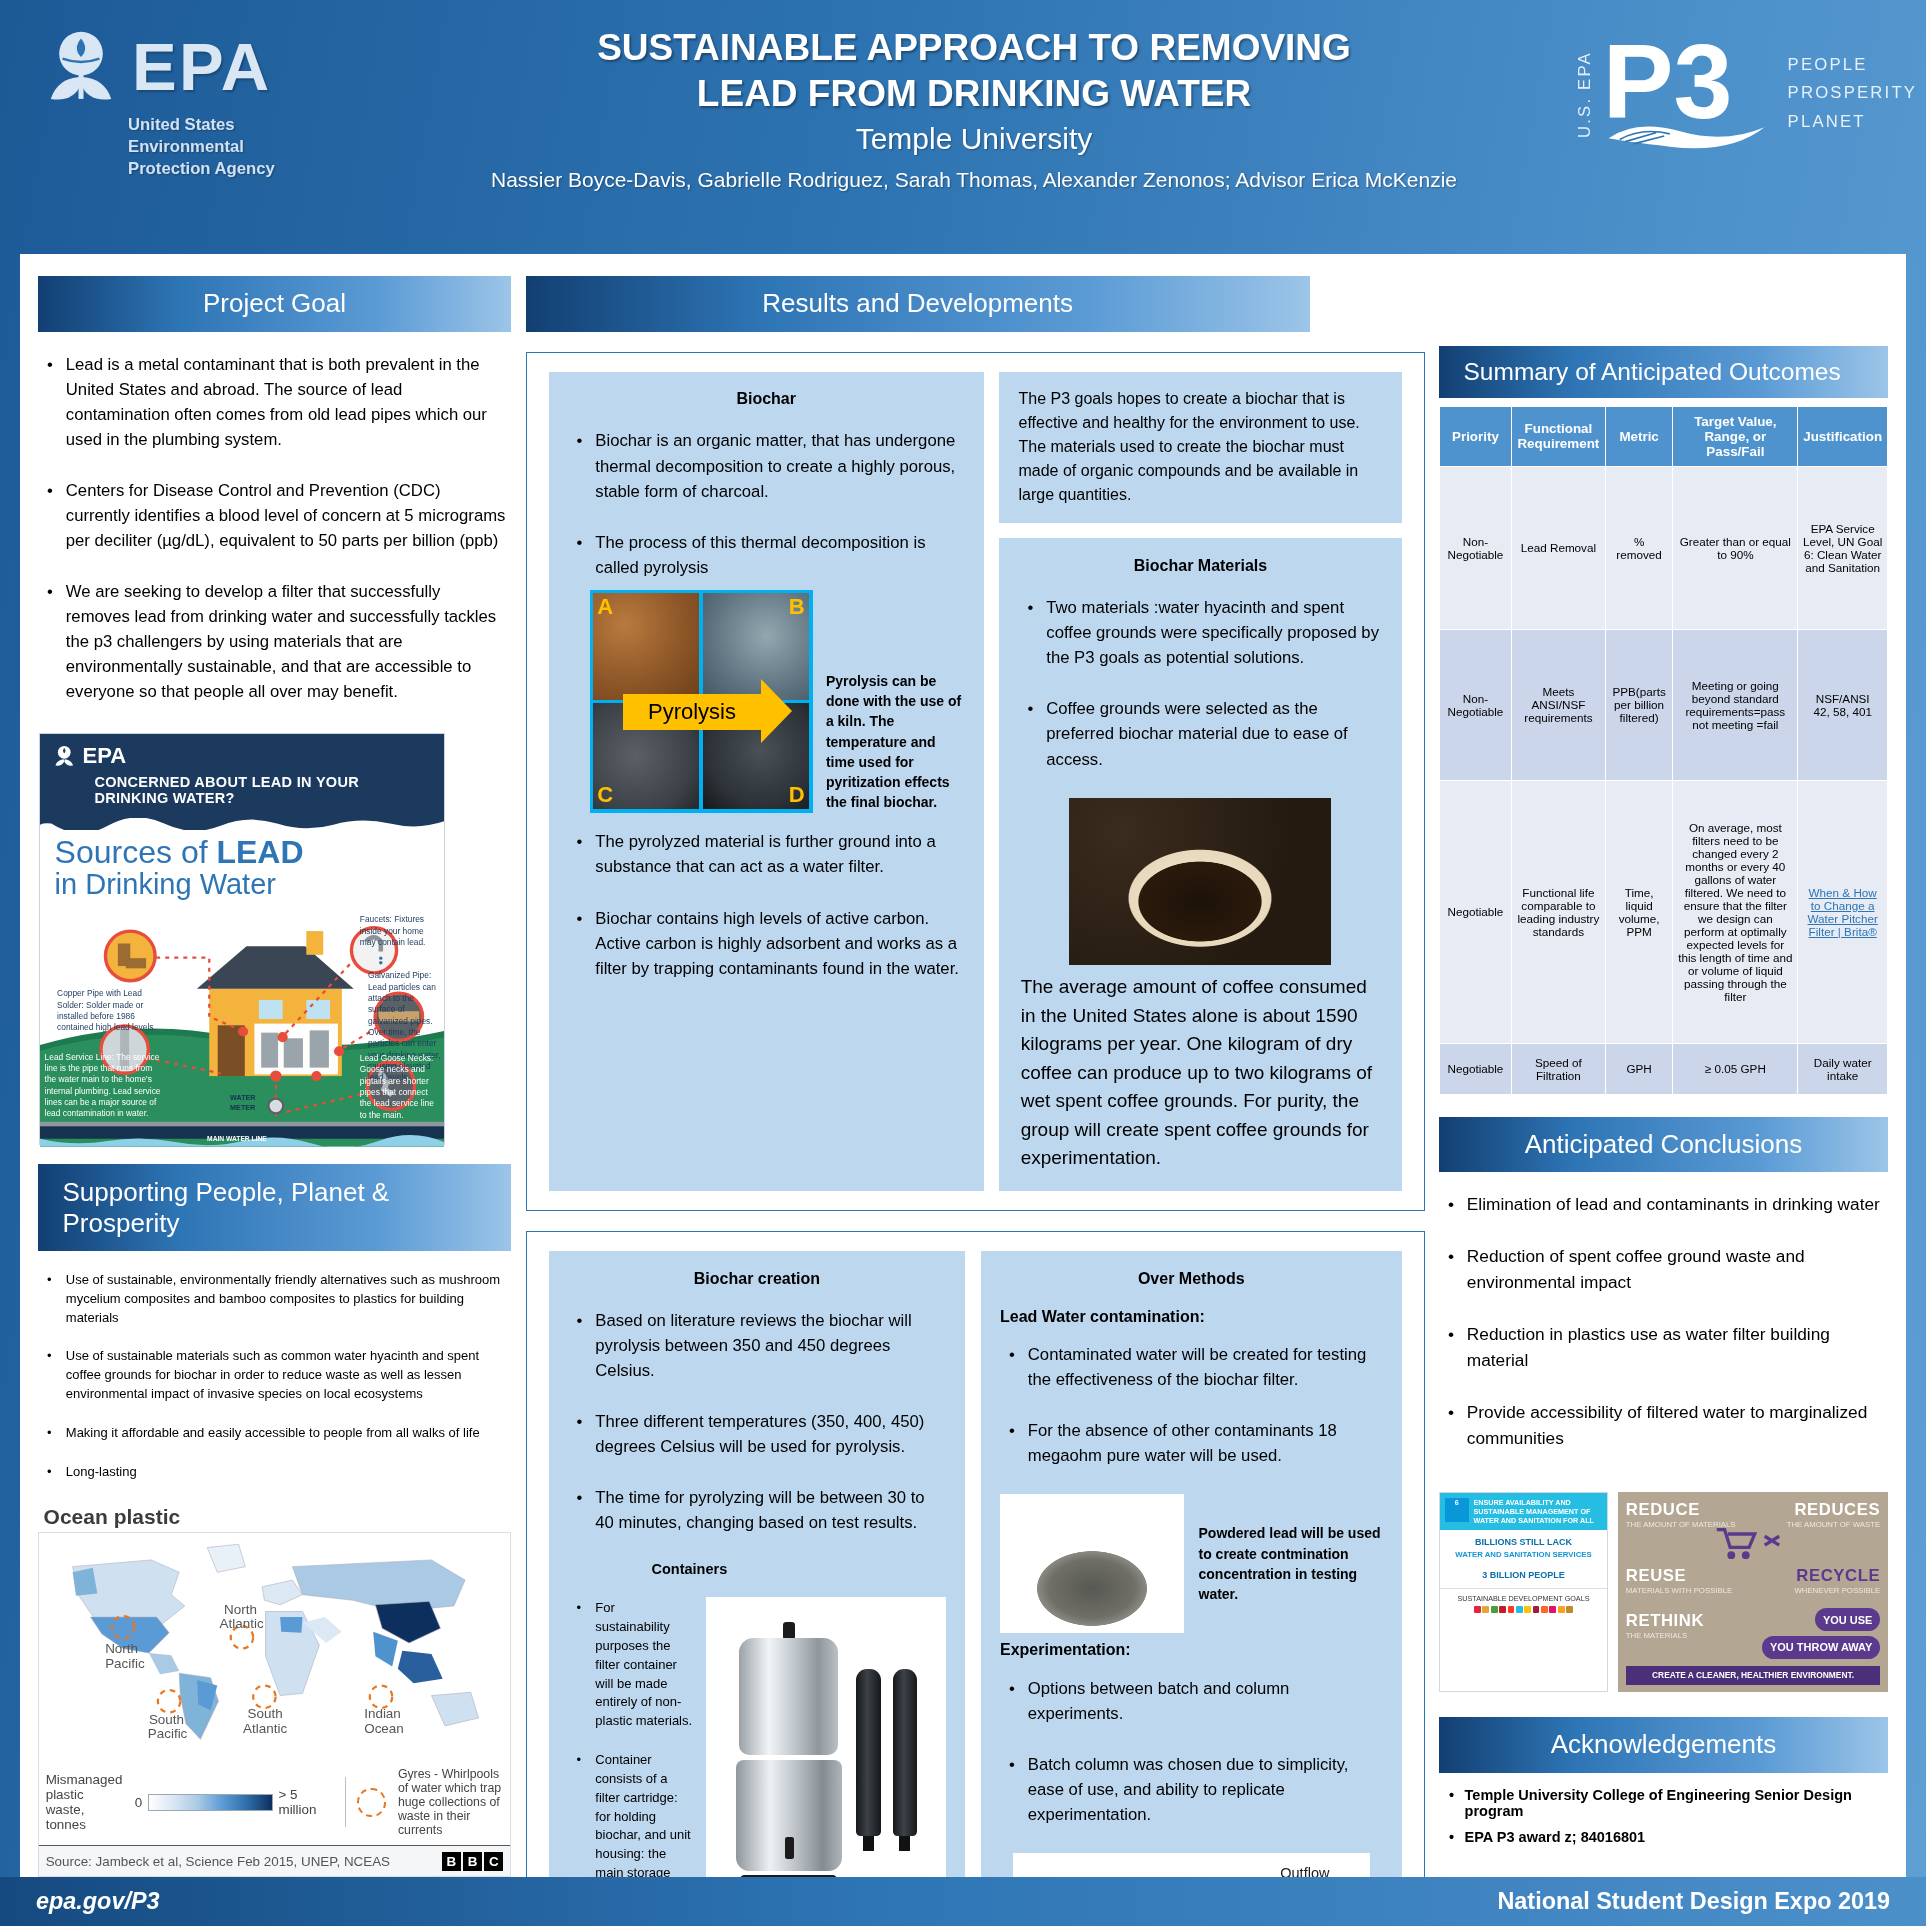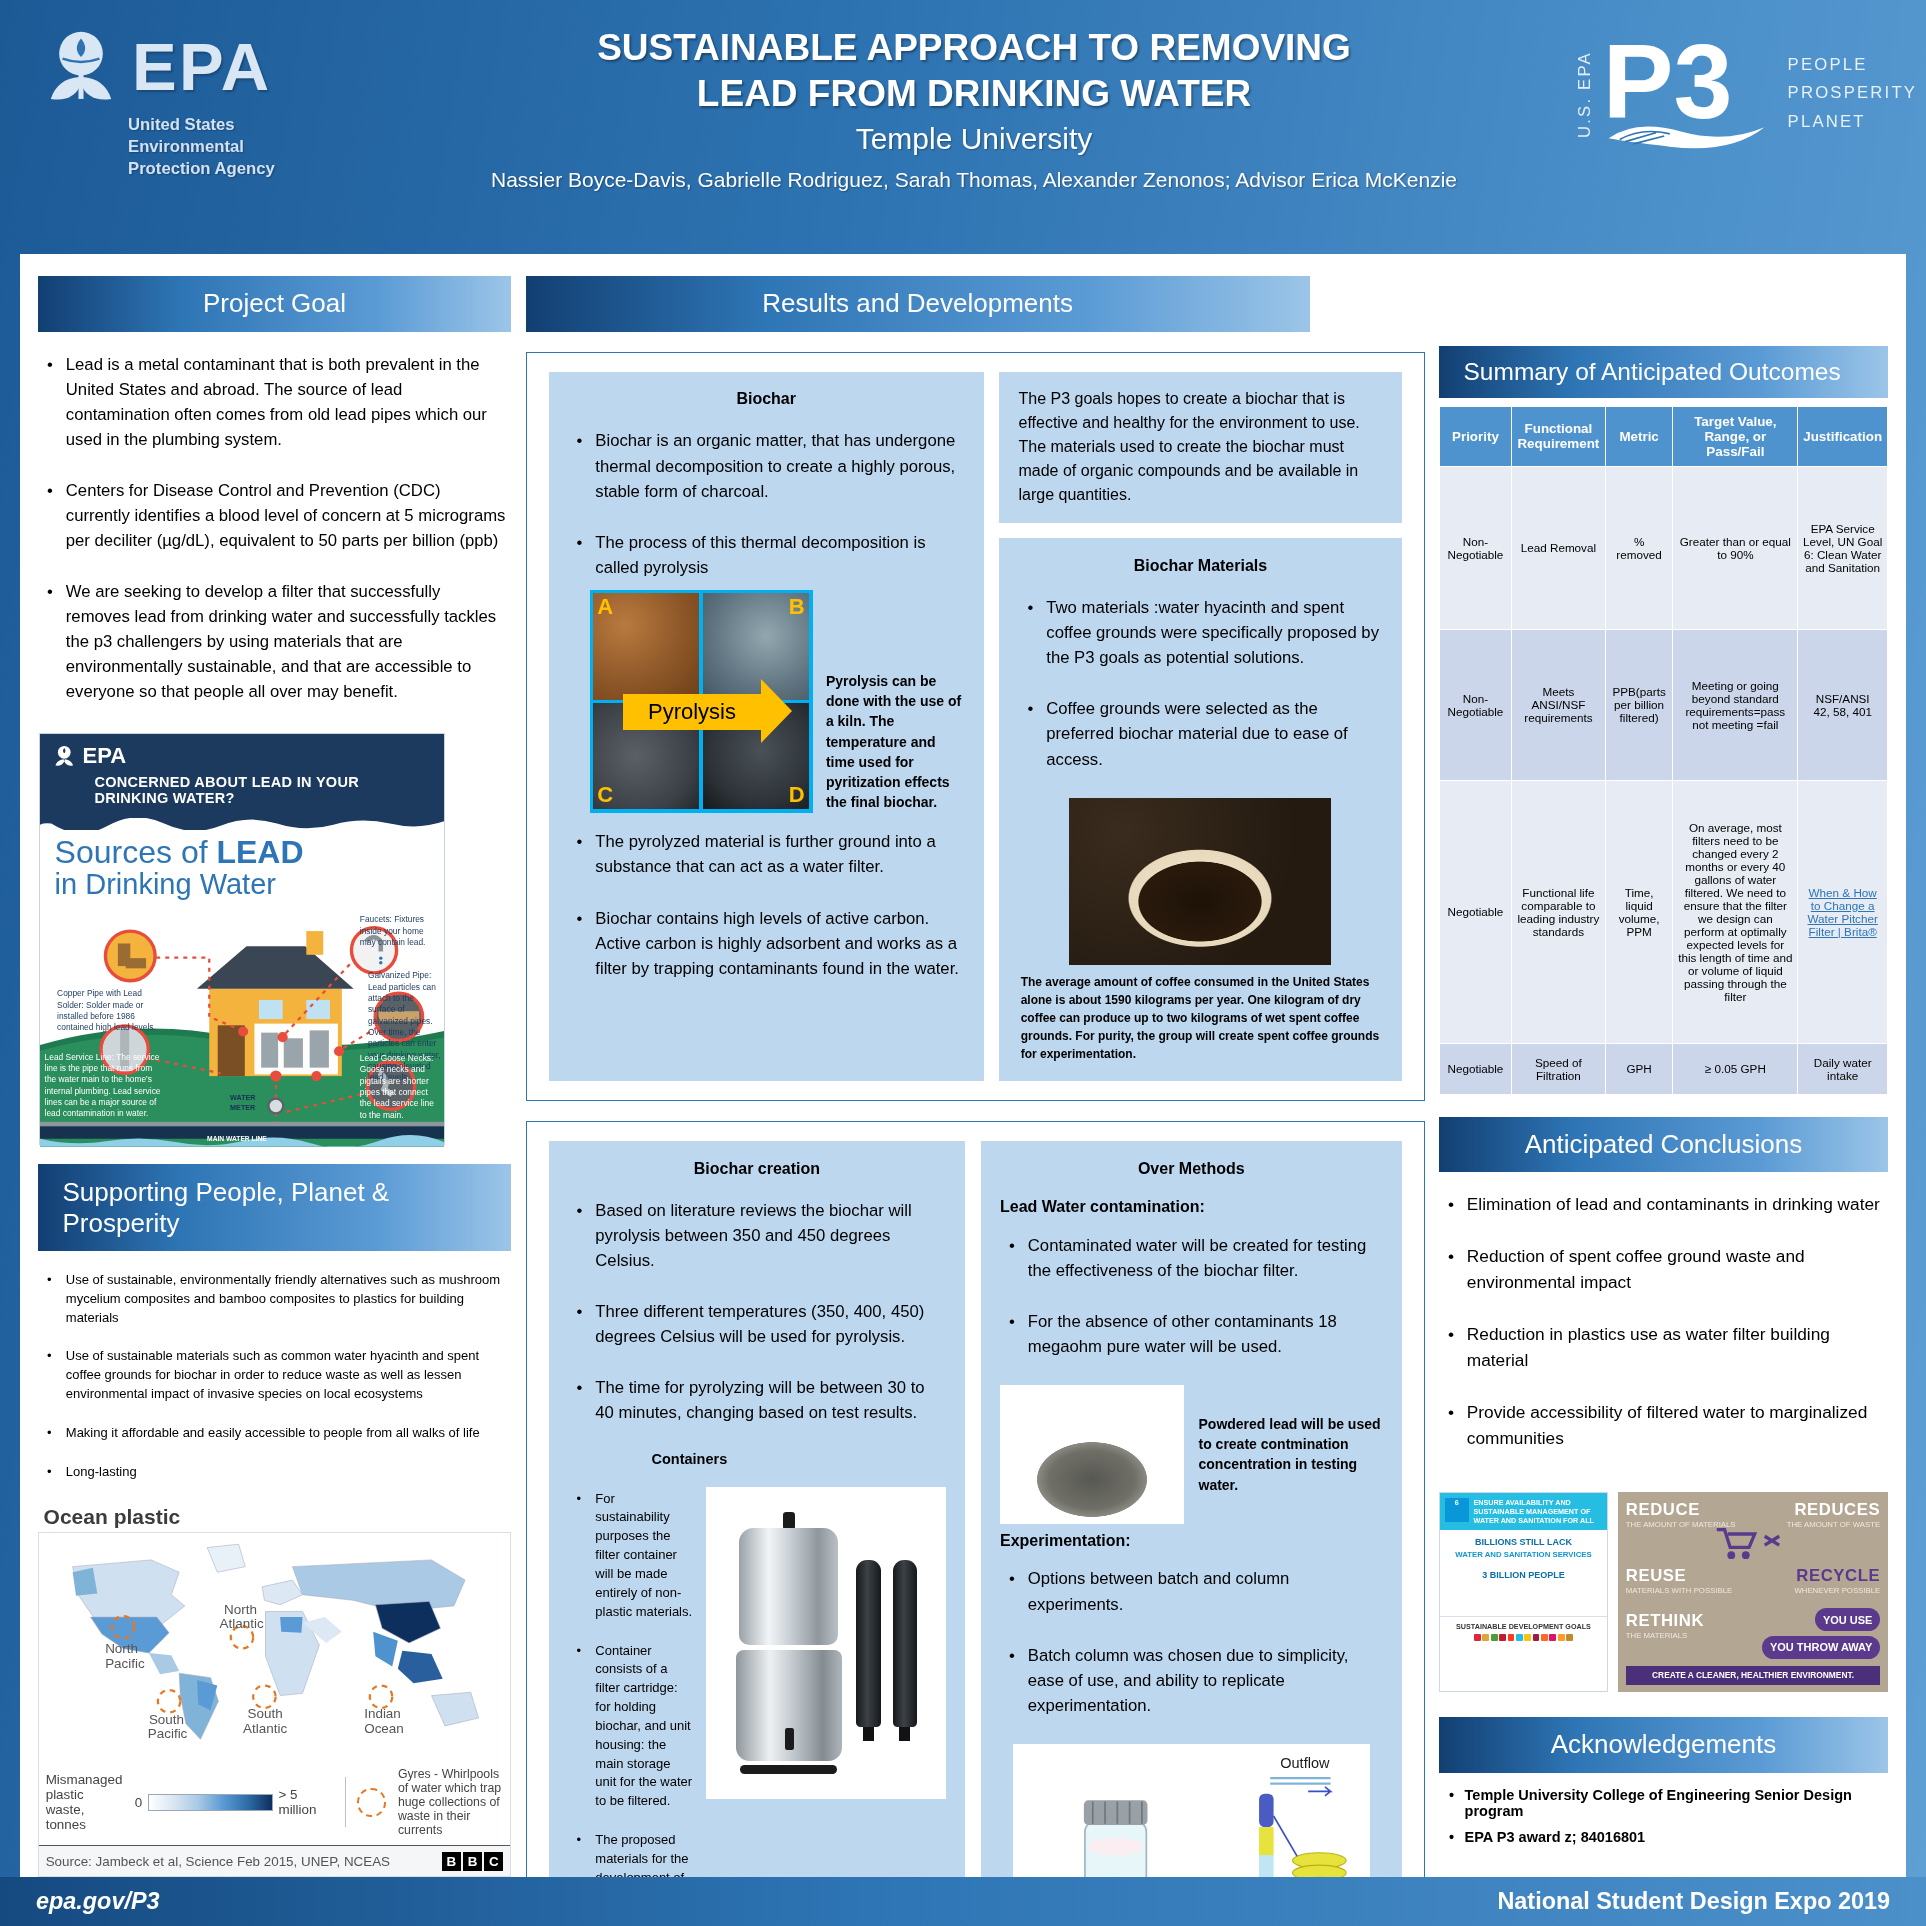--- a/index.html
+++ b/index.html
@@ -87,21 +87,21 @@
   .pq.qb{background:radial-gradient(circle at 60% 40%,#93a7b0,#5f7480 60%,#435562);}
   .pq.qc{background:radial-gradient(circle at 40% 50%,#5a6066,#3a4045 70%,#24282c);}
   .pq.qd{background:radial-gradient(circle at 55% 45%,#4a5157,#2c3237 65%,#15181b);}
   .pyro-arrow{position:absolute;left:33px;top:104px;width:139px;height:36px;background:#ffc000;display:flex;align-items:center;justify-content:center;font-size:22px;color:#000;z-index:2;}
   .pyro-arrow::after{content:"";position:absolute;right:-30px;top:-14.5px;border-left:31px solid #ffc000;border-top:32px solid transparent;border-bottom:32px solid transparent;}
   .kiln-note{font-size:14px;line-height:1.45;width:139px;font-weight:bold;}
   .coffee-img{width:262px;height:167px;margin:5.6px auto;background:
      radial-gradient(ellipse 111px 72px at 50% 62%,#1d1208 0%,#2a1a0c 55%,rgba(42,26,12,0) 56%),
      radial-gradient(ellipse 131px 89px at 50% 60%,#f3ead6 0%,#e8d9bc 54%,rgba(232,217,188,0) 55%),
      radial-gradient(circle at 20% 20%,#3a2c1e,#241a10 70%);}
-  .coffee-note{font-size:12px;line-height:1.5;padding:3.3px 2.2px 2.2px;font-weight:bold;}
+  .coffee-note{font-size:19px;line-height:1.5;padding:3.3px 2.2px 2.2px;}
   .cont-row{display:flex;gap:11px;}
   .berkey-card{flex:none;width:240px;height:312px;background:#fff;display:flex;align-items:center;justify-content:center;gap:14.5px;}
   .berkey{position:relative;width:106px;height:262px;}
   .bk-top{position:absolute;top:15.6px;left:3.3px;width:99px;height:117px;border-radius:14.5px 14.5px 10px 10px;background:linear-gradient(90deg,#9aa2a8,#f2f5f7 30%,#c2c9ce 55%,#8f979d 80%,#b9c0c5);}
   .bk-bot{position:absolute;top:138px;left:0;width:106px;height:111px;border-radius:7.8px 7.8px 13.4px 13.4px;background:linear-gradient(90deg,#8f979d,#eef1f3 32%,#b9c0c5 58%,#848c92 82%,#aeb5ba);}
   .bk-knob{position:absolute;top:0;left:47px;width:12.3px;height:18px;background:#1b1b1b;border-radius:3.3px;}
   .bk-base{position:absolute;bottom:0;left:4.5px;width:97px;height:9px;background:#1b1b1b;border-radius:4.5px;}
   .bk-spout{position:absolute;bottom:24.5px;left:49px;width:9px;height:22px;background:#1b1b1b;border-radius:2.2px;}
   .bk-rods{display:flex;gap:12.3px;}
   .bk-rod{width:24.5px;height:167px;background:linear-gradient(90deg,#16181a,#3c4248 45%,#16181a);border-radius:11px 11px 4.5px 4.5px;position:relative;}
@@ -114,21 +114,21 @@
   .diagram-card{background:#fff;margin:9px auto 0;width:346px;padding:5.6px;}
   
   .concl .bullets li{font-size:17.3px;}
   .cards-row{display:flex;gap:10px;margin-top:14.5px;}
   .sdg-card{width:167px;border:0.6px solid #cfd8e2;font-family:"Liberation Sans",sans-serif;}
   .sdg-banner{background:#26bde2;color:#fff;display:flex;gap:4.5px;padding:4.5px;}
   .sdg-badge{flex:none;width:24.5px;height:24.5px;background:#0a97d9;color:#fff;font-size:14.5px;font-weight:bold;text-align:center;line-height:24.5px;}
   .sdg-banner div{font-size:7.2px;font-weight:bold;line-height:1.3;}
   .sdg-body{padding:5.6px;font-size:7.8px;color:#1295d3;font-weight:bold;text-align:center;line-height:1.5;}
   .sdg-body .dk{color:#0a6ea8;font-size:9px;}
-  .sdg-goals{background:#fff;border-top:0.6px solid #dde;padding:4.5px;text-align:center;font-size:7.2px;font-weight:bold;color:#333;margin-top:28px;}
+  .sdg-goals{background:#fff;border-top:0.6px solid #dde;padding:4.5px;text-align:center;font-size:7.2px;font-weight:normal;color:#333;}
   .sdg-dots{display:flex;justify-content:center;gap:1.7px;margin-top:3.3px;}
   .sdg-dots i{width:6.7px;height:6.7px;border-radius:1.1px;display:inline-block;}
   .reduce-card{flex:1;background:#b3a692;position:relative;padding:7.8px;color:#fff;}
   .rc-grid{display:grid;grid-template-columns:1fr 1fr;gap:5.6px;}
   .rc-word{font-size:16.7px;font-weight:bold;letter-spacing:0.6px;}
   .rc-sub{font-size:7.8px;color:#efe9df;}
   .rc-word.purple{color:#5b3a8e;}
   .rc-bubble{background:#5b3a8e;color:#fff;font-size:11px;font-weight:bold;padding:5.6px 7.8px;border-radius:16.7px;display:inline-block;}
   .rc-strip{background:#4b2f78;color:#fff;font-size:8.4px;margin-top:6.7px;padding:4.5px 5.6px;text-align:center;font-weight:bold;}
   .cart-icon{position:absolute;top:32px;left:50%;transform:translateX(-50%);}

